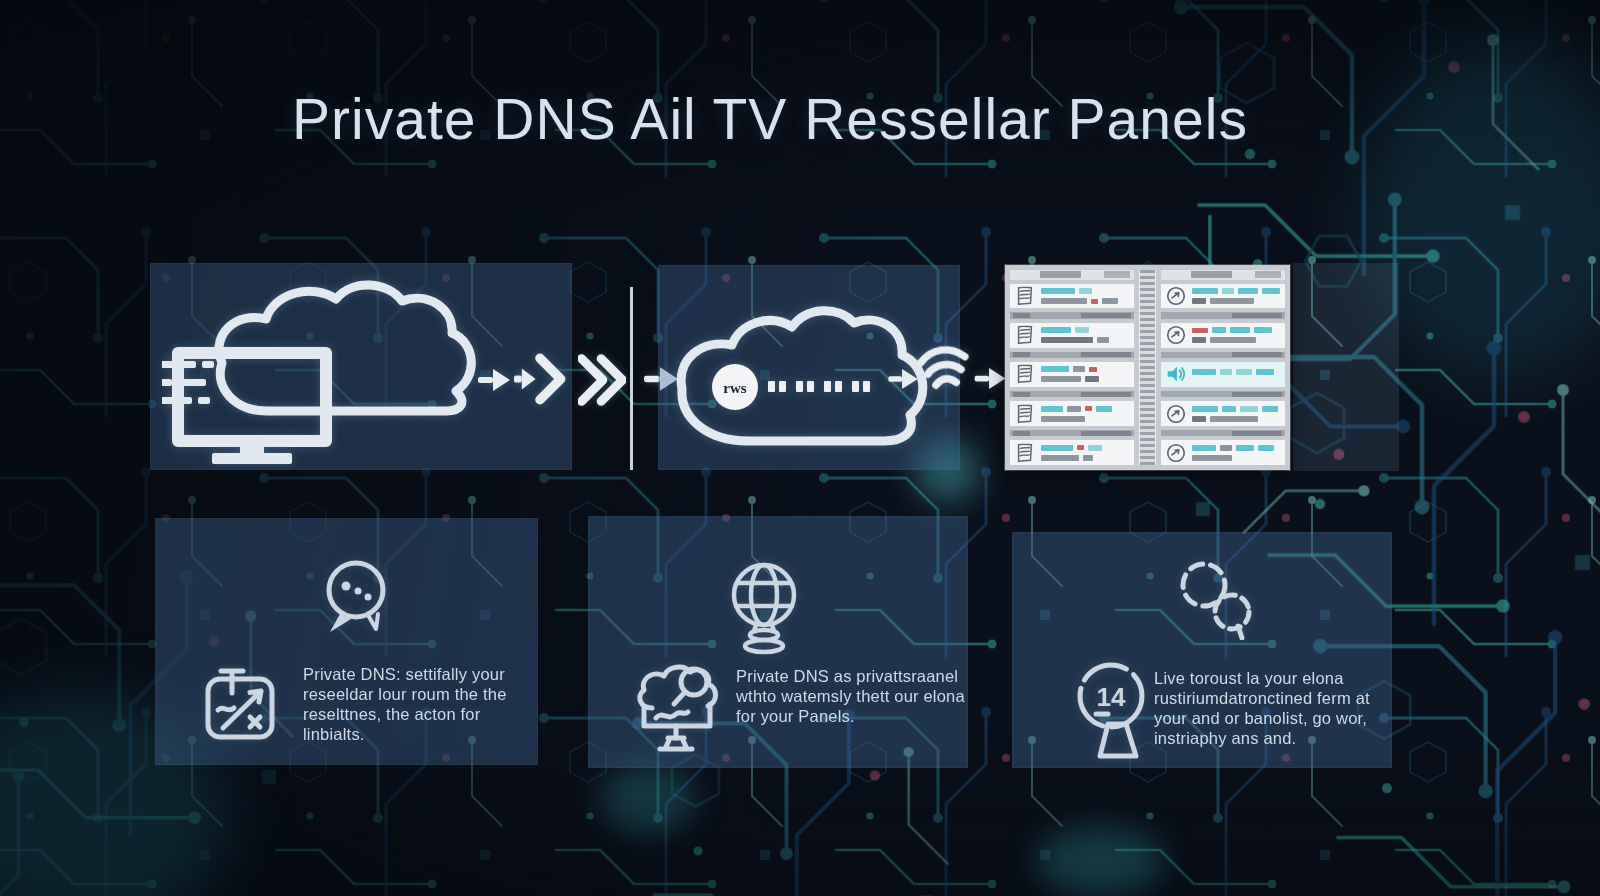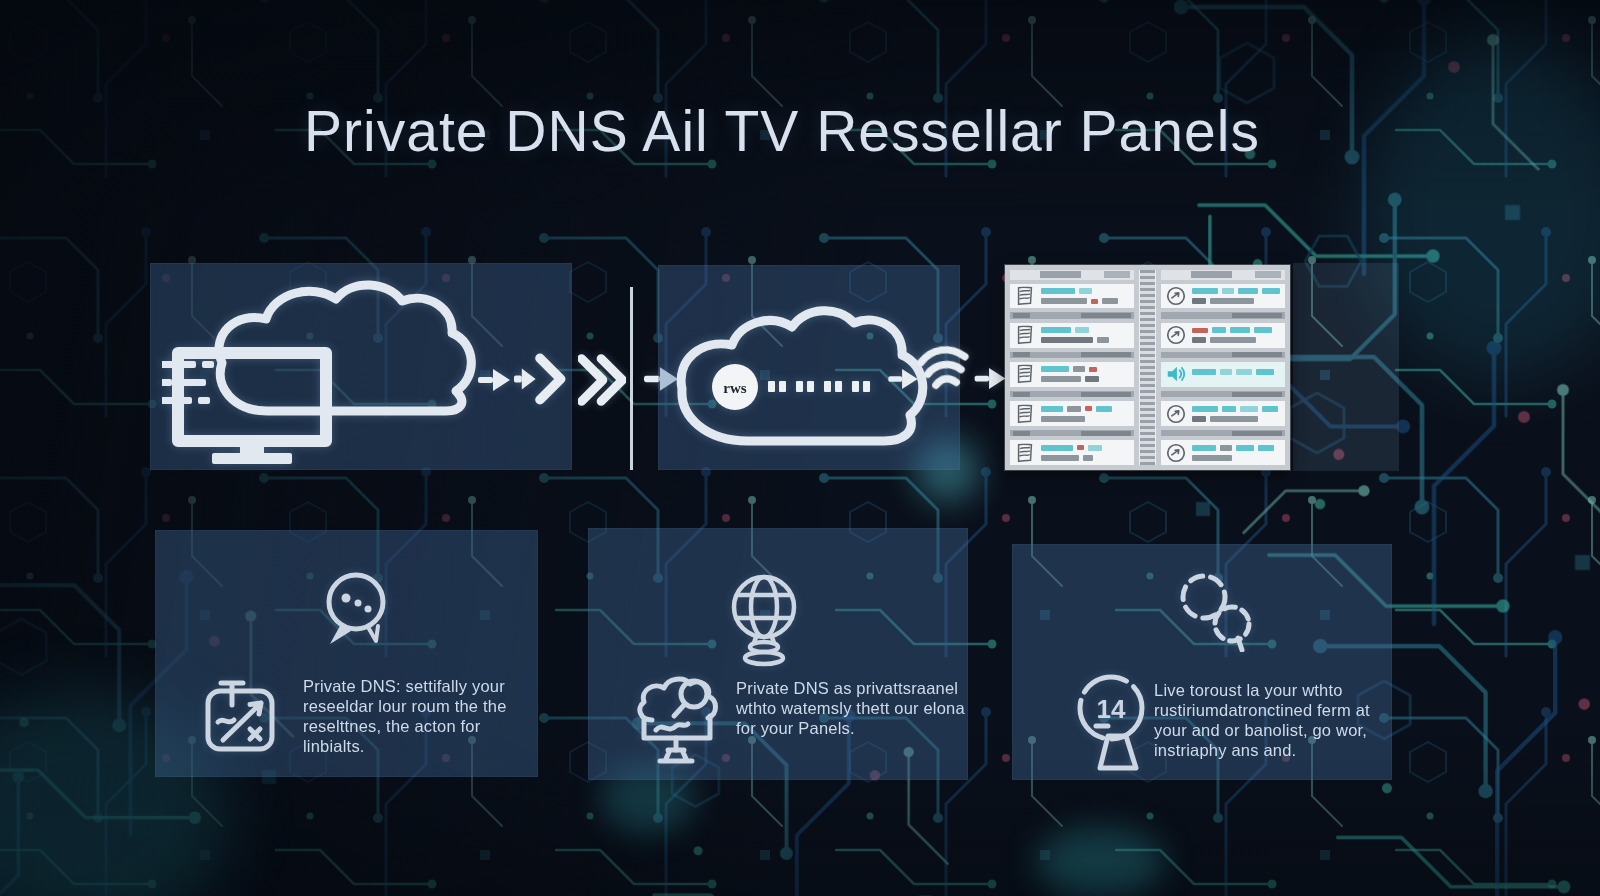--- a/index.html
+++ b/index.html
@@ -16,21 +16,21 @@
                       linear-gradient(0deg, rgba(4,8,14,.45) 0%, rgba(4,8,14,0) 18%);}
   .glow{position:absolute;border-radius:50%;pointer-events:none;}
   .g1{left:1360px;top:40px;width:280px;height:340px;background:rgba(45,170,195,.14);filter:blur(34px);}
   .g2{left:-70px;top:690px;width:300px;height:250px;background:rgba(40,160,180,.17);filter:blur(32px);}
   .g3{left:915px;top:438px;width:64px;height:64px;background:rgba(90,215,228,.38);filter:blur(16px);}
   .g4{left:600px;top:762px;width:96px;height:72px;background:rgba(60,200,210,.22);filter:blur(15px);}
   .g5{left:1035px;top:826px;width:130px;height:70px;background:rgba(60,200,210,.24);filter:blur(16px);}
   .light-rect{position:absolute;left:1293px;top:263px;width:106px;height:208px;
     background:rgba(150,195,235,.12);pointer-events:none;}
   .title{
-    position:absolute;top:86px;left:0;width:1540px;margin:12px;text-align:center;
+    position:absolute;top:86px;left:0;width:1540px;margin:0;text-align:center;
     font-size:57px;font-weight:300;letter-spacing:1px;color:#d8e1ed;
     text-shadow:0 0 18px rgba(130,180,230,.18);
   }
   
   .panel{position:absolute;background:rgba(70,110,160,.36);box-shadow:inset 0 0 0 1px rgba(150,190,230,.06);}
   .p1{left:150px;top:263px;width:422px;height:207px;}
   .p2{left:658px;top:265px;width:302px;height:205px;}
   .ic{color:#e2e8ef;filter:drop-shadow(0 0 5px rgba(170,210,250,.25));}
   .arr{position:absolute;filter:drop-shadow(0 0 4px rgba(170,210,250,.25));}
   .a1{left:478px;top:368px;}
@@ -65,21 +65,21 @@
   .tb{background:#5fc4cd;}
   .tb.lt{background:#8ed4d9;}
   .gb{background:#8d959d;}
   .gb.dk{background:#70777f;}
   .rd{background:#c4635d !important;height:5px !important;}
   .sp-sep{height:8px;background:#a0a7ae;display:flex;align-items:center;gap:4px;padding:0 3px;}
   .sp-sep i{display:block;height:5px;background:#7e858d;}
   .s1{width:14%;}
   .s2{margin-left:auto;width:42%;}
   
-  .card{position:absolute;background:rgba(64,104,152,.40);box-shadow:inset 0 0 0 1px rgba(150,190,230,.05);margin-top:12px;}
+  .card{position:absolute;background:rgba(64,104,152,.40);box-shadow:inset 0 0 0 1px rgba(150,190,230,.05);}
   .c1{left:155px;top:518px;width:383px;height:247px;}
   .c2{left:588px;top:516px;width:380px;height:252px;}
   .c3{left:1012px;top:532px;width:380px;height:236px;}
   .card svg{position:absolute;color:#ccd6e2;filter:drop-shadow(0 0 4px rgba(160,200,245,.18));}
   .card-text{
     position:absolute;margin:0;color:#cedbe9;font-size:16.5px;line-height:20px;letter-spacing:.2px;
   }
   .c1 .top-ic{left:164px;top:40px;}
   .c1 .side-ic{left:48px;top:142px;}
   .c1 .card-text{left:148px;top:146px;width:224px;}
@@ -540,17 +540,17 @@
         </g>
       </svg>
       <svg class="side-ic" width="74" height="100" viewBox="0 0 74 100">
         <g fill="none" stroke="currentColor" stroke-width="5" stroke-linecap="round" stroke-linejoin="round">
           <circle cx="37" cy="34" r="31" stroke-dasharray="48 9"></circle>
           <path d="M34 62 L52 62 L62 94 L26 94 Z"></path>
           <path d="M22 52 H34"></path>
         </g>
         <text x="37" y="44" text-anchor="middle" font-family="Liberation Sans, sans-serif" font-size="26" font-weight="bold" fill="currentColor">14</text>
       </svg>
-      <p class="card-text">Live toroust la your wthto rustiriumdatronctined ferm at your and or banolist, go wor, instriaphy ans and.</p>
+      <p class="card-text">Live toroust la your elona rustiriumdatronctined ferm at your and or banolist, go wor, instriaphy ans and.</p>
     </div>
   </section>
 
 </div>
 
 </body></html>

